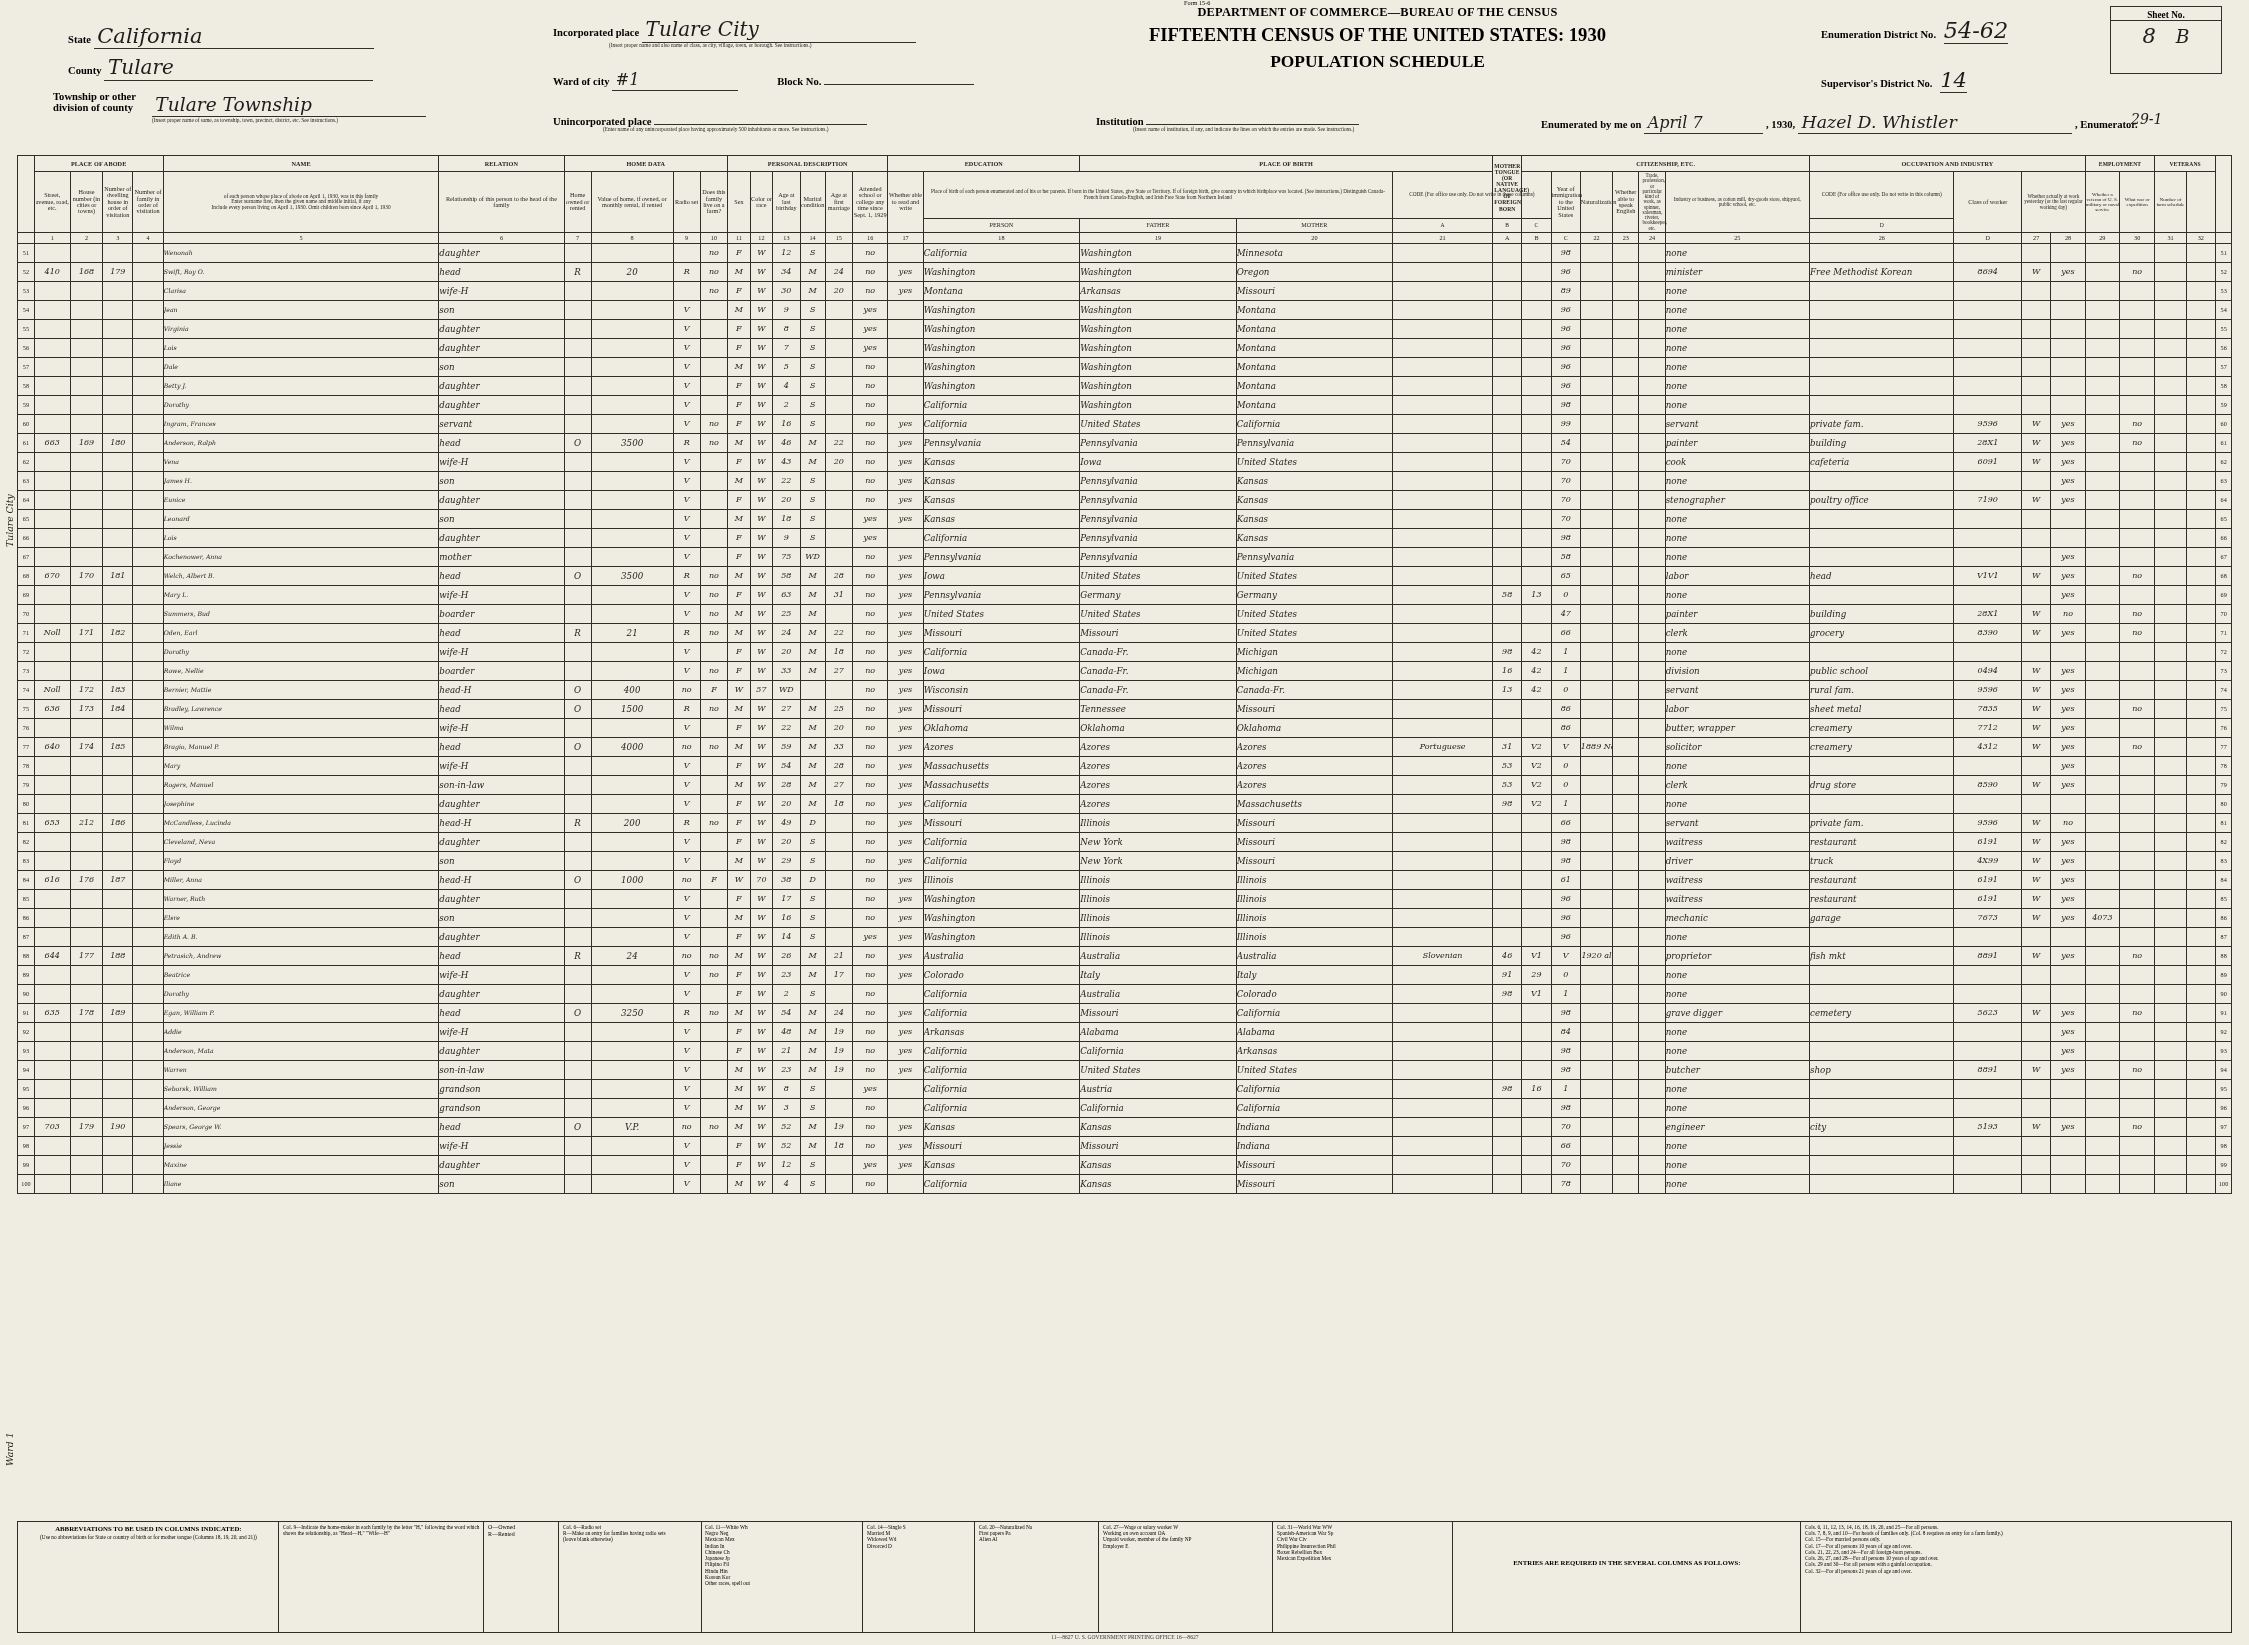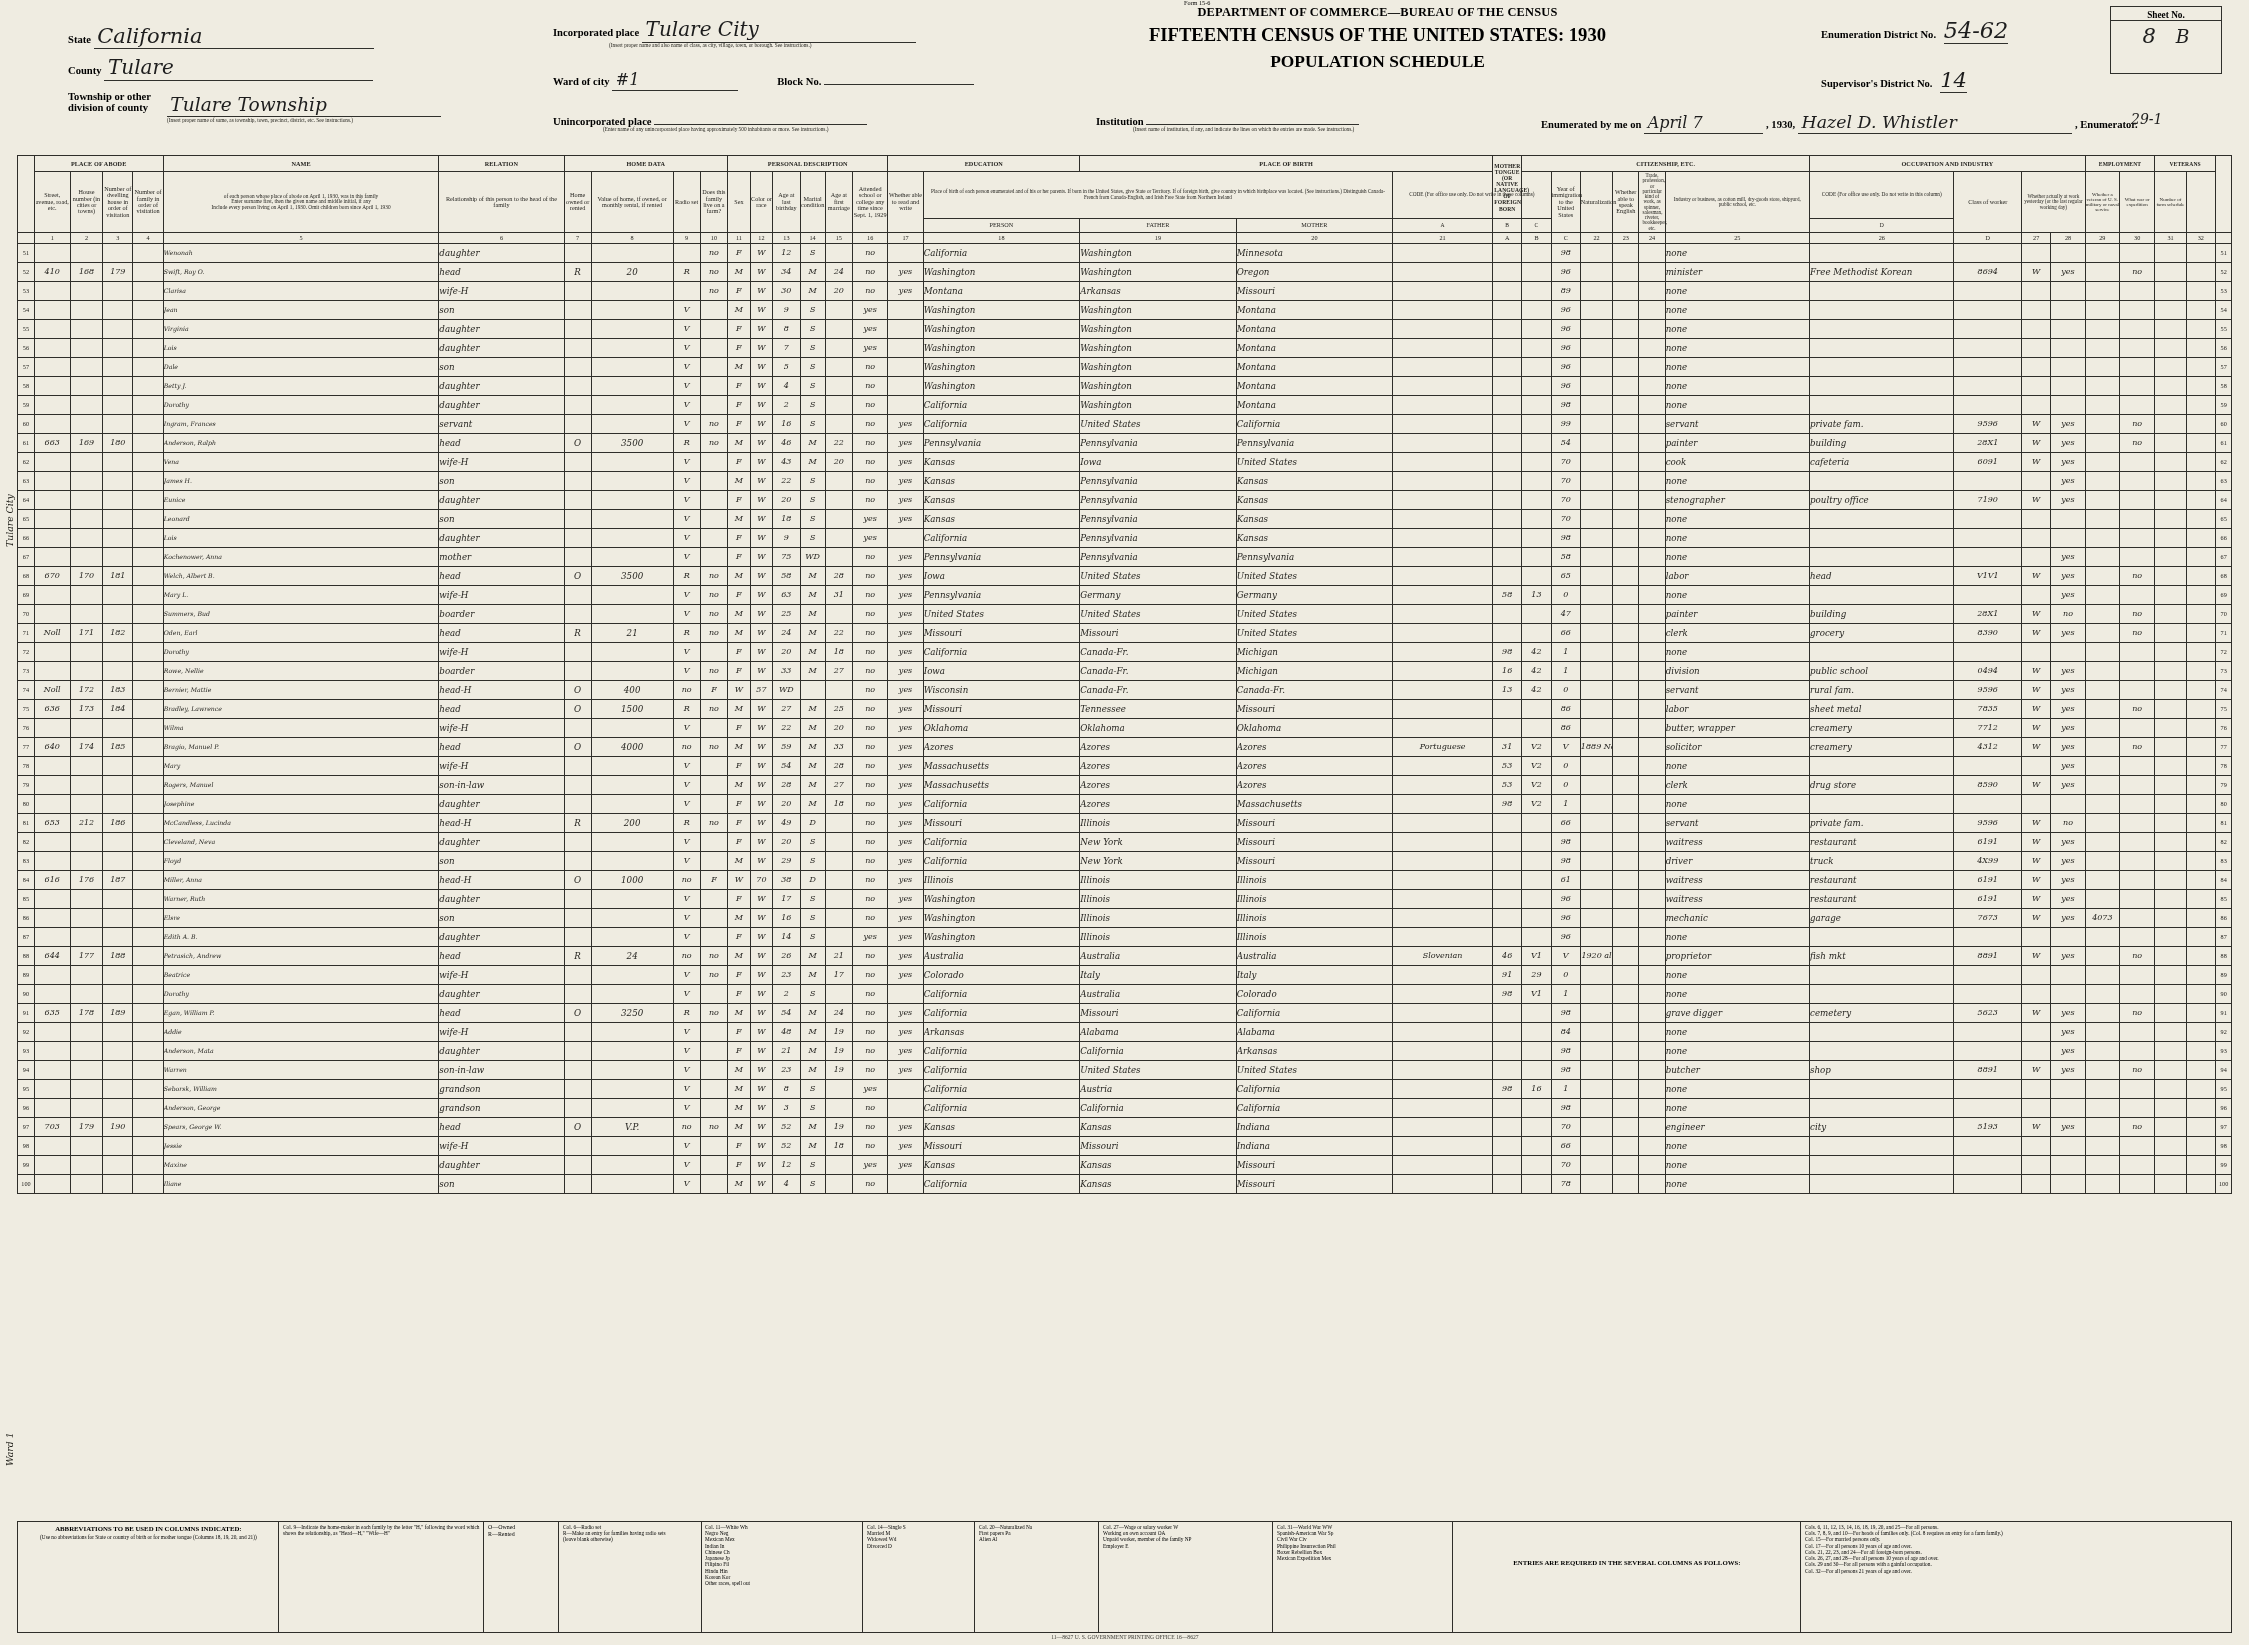--- a/index.html
+++ b/index.html
@@ -86,21 +86,21 @@
     </div>
 
     <div class="fld" style="left:68px;top:23.6px;">
       <span class="lab">State</span>
       <span class="ul hand" style="min-width:273px;font-size:21px;">California</span>
     </div>
     <div class="fld" style="left:68px;top:55px;">
       <span class="lab">County</span>
       <span class="ul hand" style="min-width:261px;font-size:20px;">Tulare</span>
     </div>
-    <div class="fld" style="left:68px;top:91px;width:472px;">
+    <div class="fld" style="left:53px;top:91px;width:472px;">
       <span class="lab" style="display:inline-block;width:96px;line-height:1.05;">Township or other division of county</span>
       <span class="ul hand" style="min-width:267px;font-size:18.6px;">Tulare Township</span>
       <div class="inst" style="margin-left:99px;margin-top:1.2px;">(Insert proper name of same, as township, town, precinct, district, etc.  See instructions.)</div>
     </div>
 
     <div class="fld" style="left:553px;top:17.4px;">
       <span class="lab">Incorporated place</span>
       <span class="ul hand" style="min-width:267px;font-size:20px;">Tulare City</span>
       <div class="inst" style="margin-left:56px;">(Insert proper name and also name of class, as city, village, town, or borough.  See instructions.)</div>
     </div>

